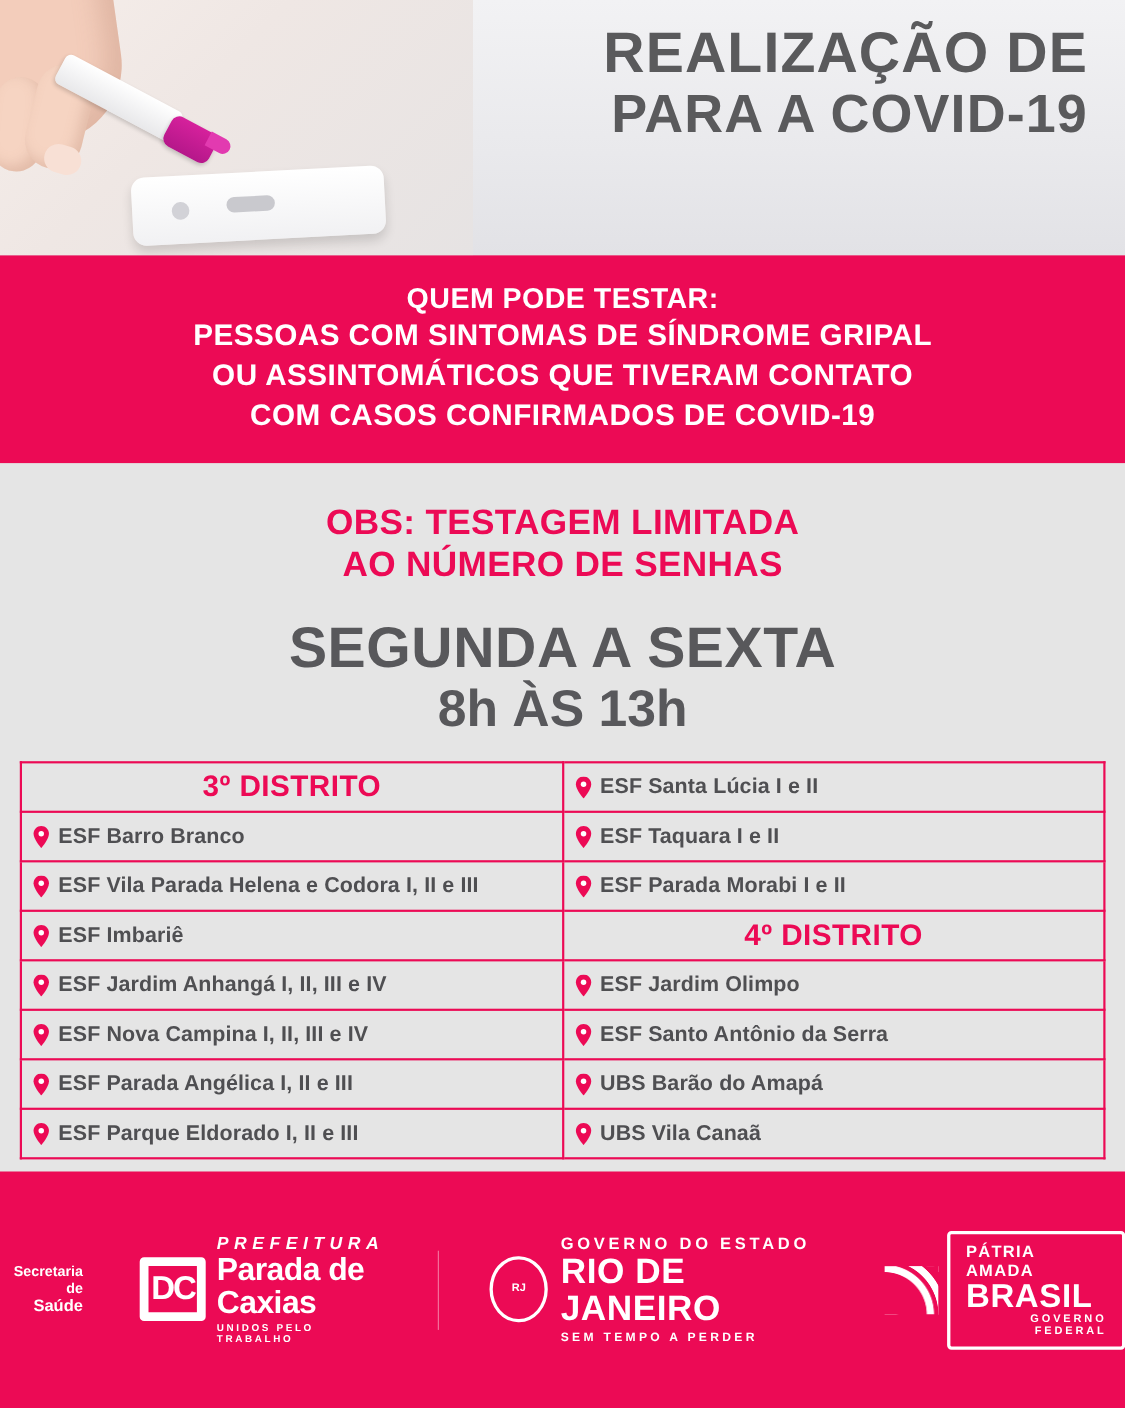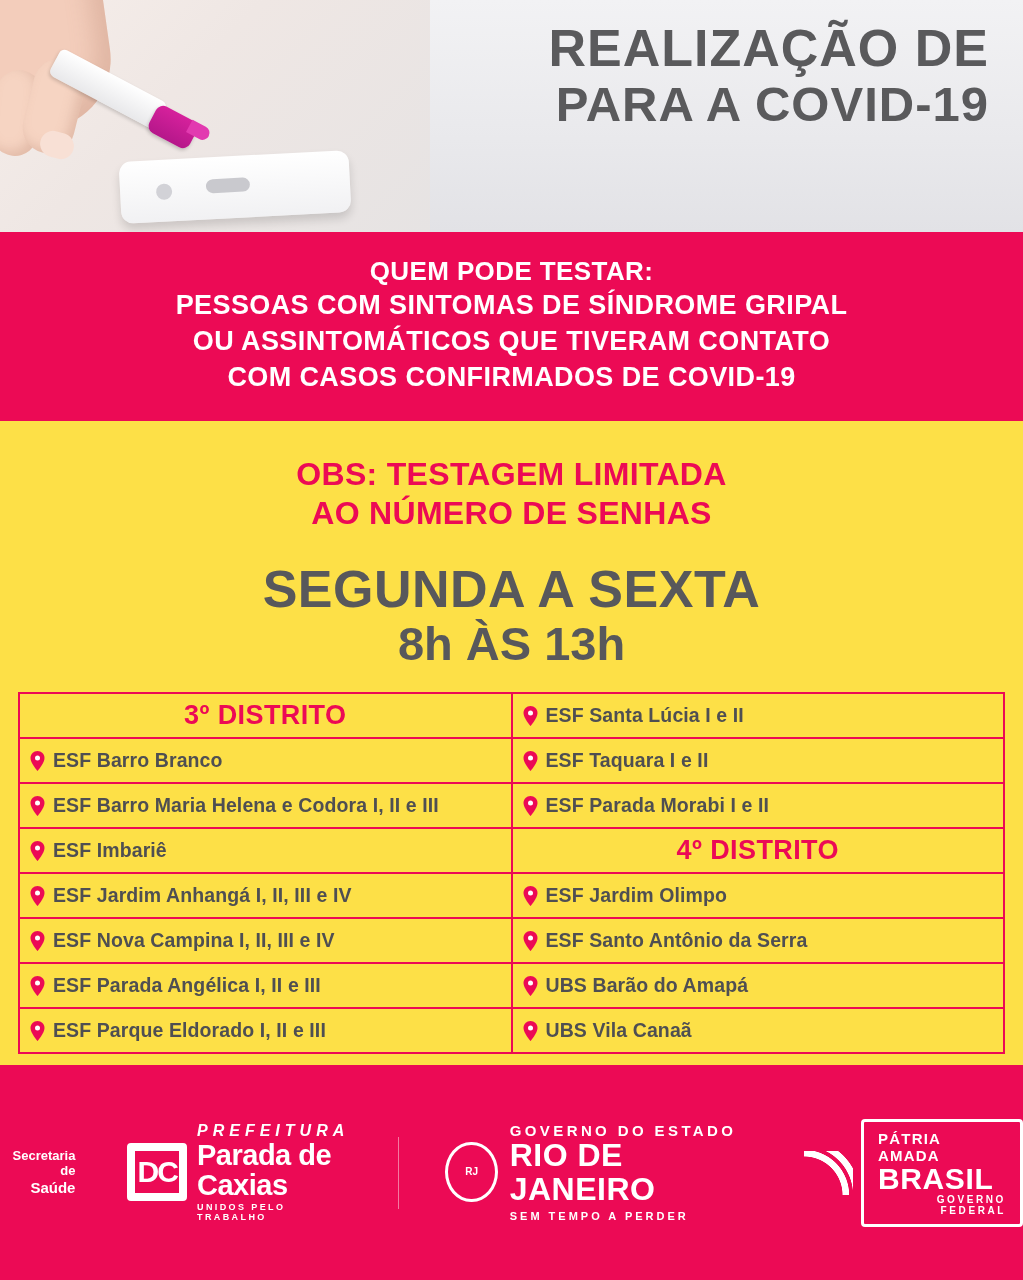--- a/index.html
+++ b/index.html
@@ -3,21 +3,21 @@
 <meta charset="utf-8">
 <style>
   * { margin:0; padding:0; box-sizing:border-box; }
   html,body { width:1023px; height:1280px; }
   body {
     font-family:"Liberation Sans", sans-serif;
     background:#ffffff;
     color:#4d4d4f;
     overflow:hidden;
   }
-  .poster { position:relative; width:1023px; height:1280px; background:#fde047; }
+  .poster { position:relative; width:1023px; height:1280px; background:#e5e5e5; }
 
   
   .hero {
     position:relative;
     height:232px;
     background:linear-gradient(180deg,#f2f2f4 0%,#e9e9ec 60%,#e2e2e6 100%);
     overflow:hidden;
   }
   .hero-photo {
     position:absolute; left:0; top:0; width:430px; height:232px;
@@ -264,21 +264,21 @@
           </tr>
           <tr>
             <td>
               <div class="cell">
                 <span class="pin">
                   <svg width="15" height="20" viewBox="0 0 15 20">
                     <path d="M7.5 0C3.6 0 .5 3.1.5 7c0 5.1 7 13 7 13s7-7.9 7-13c0-3.9-3.1-7-7-7z" fill="#ec0a55"></path>
                     <circle cx="7.5" cy="6.9" r="2.5" fill="#ffffff"></circle>
                   </svg>
                 </span>
-                <span class="item-label">ESF Barro Maria Helena e Codora I, II e III</span>
+                <span class="item-label">ESF Vila Parada Helena e Codora I, II e III</span>
               </div>
             </td>
             <td>
               <div class="cell">
                 <span class="pin">
                   <svg width="15" height="20" viewBox="0 0 15 20">
                     <path d="M7.5 0C3.6 0 .5 3.1.5 7c0 5.1 7 13 7 13s7-7.9 7-13c0-3.9-3.1-7-7-7z" fill="#ec0a55"></path>
                     <circle cx="7.5" cy="6.9" r="2.5" fill="#ffffff"></circle>
                   </svg>
                 </span>

